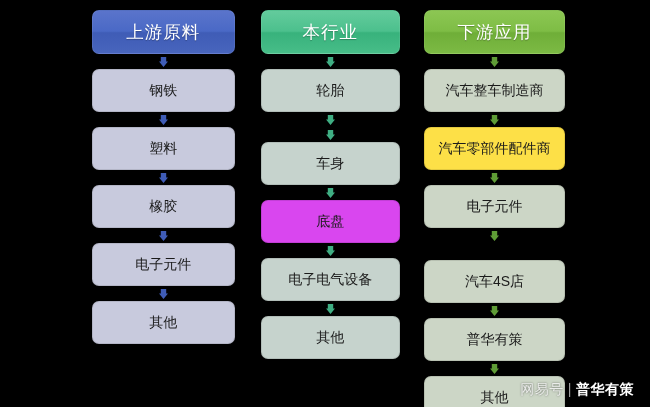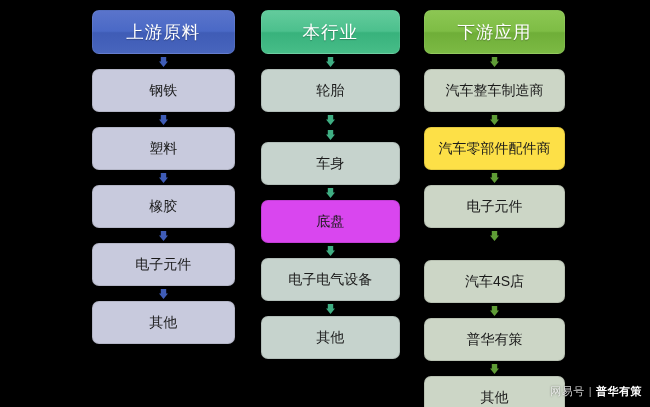--- a/index.html
+++ b/index.html
@@ -80,23 +80,23 @@
     flex: none;
   }
   .arrow-glyph {
     width: 9px;
     height: 10px;
     display: block;
   }
 
   .watermark {
     position: absolute;
-    right: 8px;
+    right: 16px;
     bottom: 8px;
-    font-size: 11px;
+    font-size: 14px;
     color: rgba(255,255,255,0.82);
     letter-spacing: 0.5px;
     text-shadow: 0 0 2px rgba(0,0,0,0.55);
     white-space: nowrap;
     pointer-events: none;
   }
   .wm-sep { margin: 0 4px; opacity: 0.75; }
   .wm-brand { color: #ffffff; font-weight: bold; }
 </style>
 </head>

